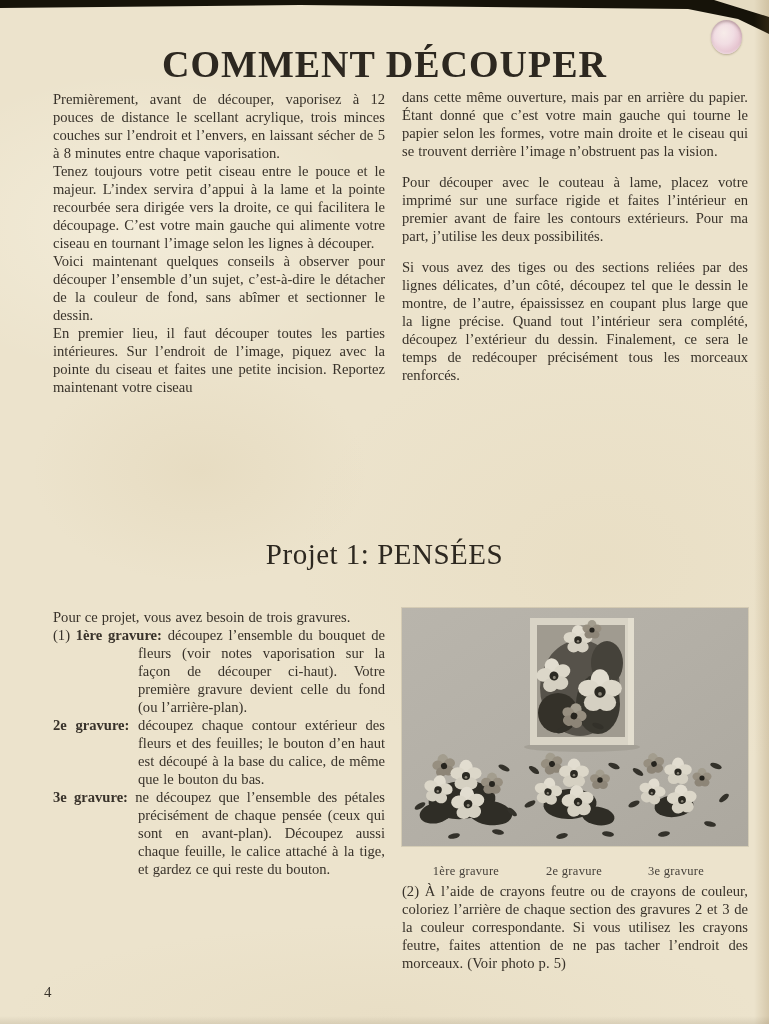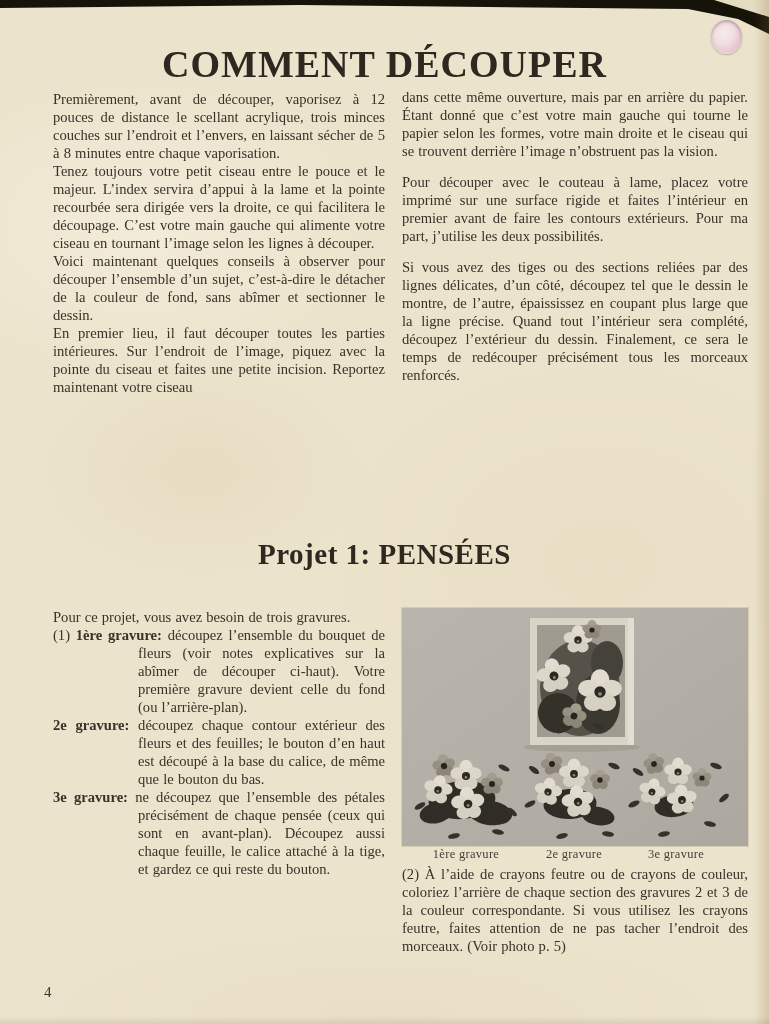--- a/index.html
+++ b/index.html
@@ -26,36 +26,36 @@
     position:absolute;left:711px;top:20px;width:31px;height:34px;border-radius:50%;
     background:radial-gradient(ellipse at 42% 38%, #f7ece9 0%, #f1dde3 38%, #e6c4d0 68%, #dbb0c1 100%);
     box-shadow: inset 0 2px 3px rgba(90,55,55,.35), inset 0 -1px 2px rgba(255,255,255,.45), 0 1px 2px rgba(70,45,20,.3);
   }
   h1.title{
     position:absolute;top:42px;left:0;width:100%;margin:0;text-align:center;
     font-size:38px;font-weight:700;letter-spacing:1px;color:#2d2820;
   }
   h2.title2{
     position:absolute;top:538px;left:0;width:100%;margin:0;text-align:center;
-    font-size:29px;font-weight:700;letter-spacing:.5px;color:#2d2820;
+    font-size:29px;font-weight:400;letter-spacing:.5px;color:#2d2820;
   }
   .cols{position:absolute;left:53px;width:695px;display:flex;}
   .sec1{top:88px;align-items:center;}
   .sec2{top:608px;justify-content:flex-end;}
   .col-l{width:332px;margin-right:15px;}
   .col-r{width:346px;margin-left:auto;}
   .body-txt{font-size:14.6px;line-height:18px;color:#38322a;text-align:justify;word-spacing:.5px;}
   .col p{margin:0;}
   .sec1 .col-r p{margin-bottom:13px;}
   .intro{margin:0 0 17px 0;}
   .step{padding-left:85px;text-indent:-85px;margin:0 0 19px 0;}
   .step .lbl{font-weight:700;}
   .photo-wrap{position:relative;width:346px;}
   .photo-svg{display:block;box-shadow:0 0 0 1px rgba(90,80,60,.15);}
-  .captions{position:relative;height:18px;margin-top:1px;font-size:12.5px;color:#45403a;}
+  .captions{position:relative;height:18px;margin-top:18px;font-size:12.5px;color:#45403a;}
   .captions span{position:absolute;transform:translateX(-50%);white-space:nowrap;letter-spacing:.3px;}
   .cap1{left:64px;} .cap2{left:172px;} .cap3{left:274px;font-family:Liberation Serif, serif;}
   .step2{margin-top:9px;}
   .page-num{position:absolute;left:44px;top:984px;font-size:15px;color:#3a342c;}
 </style>
 </head>
 <body>
 
 <div class="page">
 
@@ -74,21 +74,21 @@
       <p>Si vous avez des tiges ou des sections reliées par des lignes délicates, d’un côté, découpez tel que le dessin le montre, de l’autre, épaississez en coupant plus large que la ligne précise. Quand tout l’intérieur sera complété, découpez l’extérieur du dessin. Finalement, ce sera le temps de redécouper précisément tous les morceaux renforcés.</p>
     </div>
   </div>
 
   <h2 class="title2">Projet 1: PENSÉES</h2>
 
   <div class="cols sec2">
     <div class="col col-l body-txt">
       <p class="intro">Pour ce projet, vous avez besoin de trois gravures.</p>
 
-      <p class="step"><span>(1) </span><span class="lbl">1ère gravure:</span><span> découpez l’ensemble du bouquet de fleurs (voir notes explicatives sur la abîmer de découper ci-haut). Votre première gravure devient celle du fond (ou l’arrière-plan).</span></p>
+      <p class="step"><span>(1) </span><span class="lbl">1ère gravure:</span><span> découpez l’ensemble du bouquet de fleurs (voir notes vaporisation sur la façon de découper ci-haut). Votre première gravure devient celle du fond (ou l’arrière-plan).</span></p>
 
       <p class="step"><span></span><span class="lbl">2e gravure:</span><span> découpez chaque contour extérieur des fleurs et des feuilles; le bouton d’en haut est découpé à la base du calice, de même que le bouton du bas.</span></p>
 
       <p class="step"><span></span><span class="lbl">3e gravure:</span><span> ne découpez que l’ensemble des pétales précisément de chaque pensée (ceux qui sont en avant-plan). Découpez aussi chaque feuille, le calice attaché à la tige, et gardez ce qui reste du bouton.</span></p>
     </div>
 
     <div class="col col-r">
       <div class="photo-wrap">
         <svg class="photo-svg" width="346" height="238" viewBox="0 0 346 238">
           <defs>

